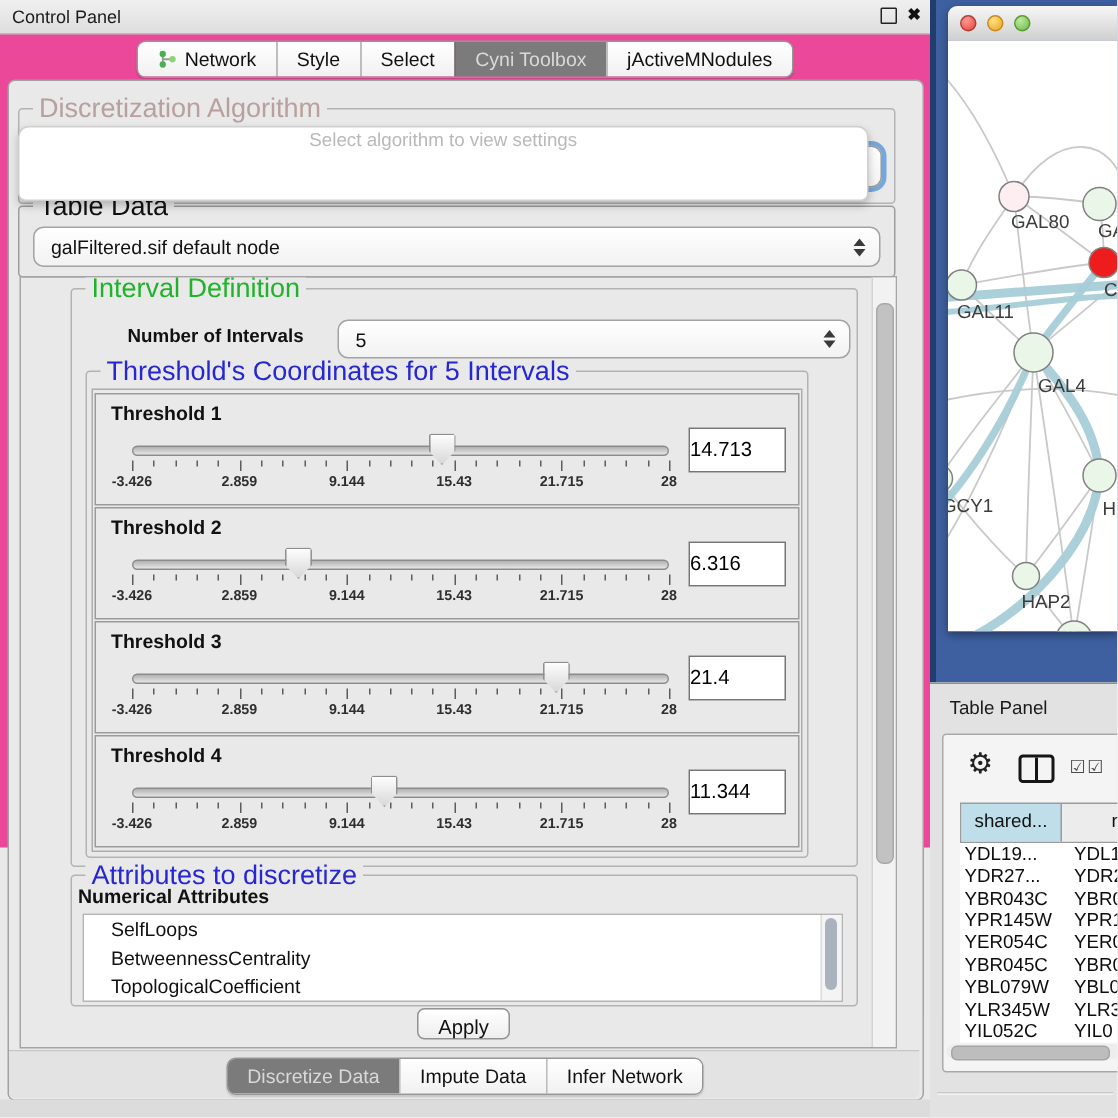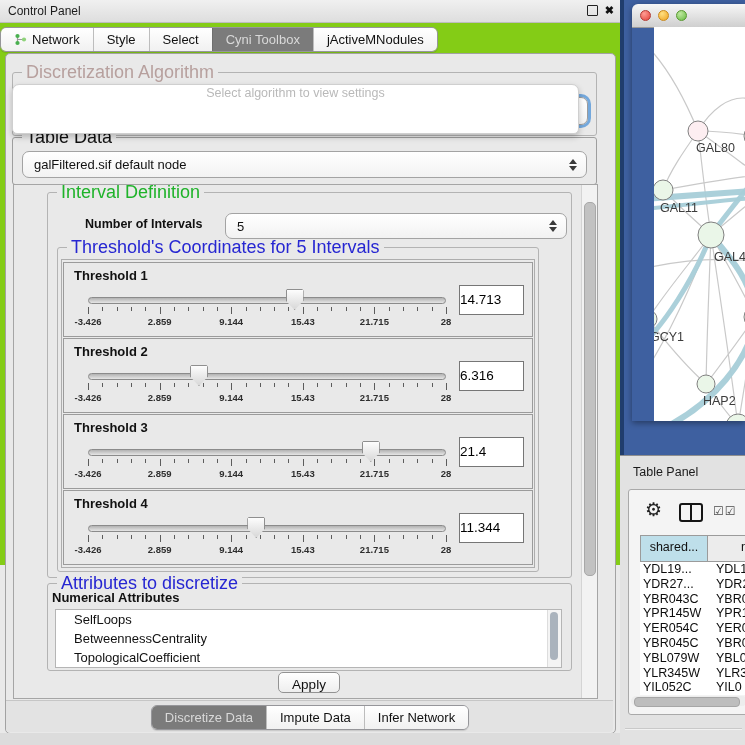--- a/index.html
+++ b/index.html
@@ -1,32 +1,32 @@
 <!DOCTYPE html>
 <html><head>
 <meta charset="utf-8">
 <style>
   html,body{margin:0;padding:0;}
   body{font-family:"Liberation Sans",sans-serif;-webkit-font-smoothing:antialiased;}
   #stage{position:relative;width:745px;height:745px;overflow:hidden;background:#e9e9e9;}
   .abs{position:absolute;}
 
   
-  #control-panel{left:0;top:0;width:620px;height:565px;background:#84cc16;}
+  #control-panel{left:0;top:0;width:620px;height:565px;background:#ec4899;}
   .cp-titlebar{left:0;top:0;width:620px;height:22px;background:linear-gradient(#f0f0f0,#dedede);border-bottom:1px solid #bdbdbd;}
   .cp-title{left:8px;top:0;height:22px;line-height:22px;font-size:12px;color:#1c1c1c;}
   .win-btns{right:6px;top:5px;display:flex;gap:7px;align-items:center;}
   .float-ico{width:9px;height:9px;border:1.5px solid #222;border-radius:1px;}
   .close-ico{font-size:11px;font-weight:bold;color:#111;line-height:11px;}
 
   .seg-bar{display:inline-flex;border:1px solid #96969a;border-radius:6px;overflow:hidden;height:23px;box-shadow:0 1px 1px rgba(0,0,0,.12);}
   .seg{display:flex;align-items:center;gap:5px;padding:0 13px;font-size:13px;line-height:23px;color:#111;background:linear-gradient(#ffffff,#f1f1f1);border-left:1px solid #bdbdbd;white-space:nowrap;cursor:default;}
   .seg:first-child{border-left:none;}
   .seg.sel{background:#7b7b7b;color:#d9d9d9;border-left-color:#6f6f6f;}
-  #top-tabs{left:0;top:27px;width:620px;}
+  #top-tabs{left:0;top:27px;width:620px;text-align:center;}
   #bottom-tabs{left:0;top:705px;width:620px;text-align:center;}
 
   .cp-body{left:5px;top:53px;width:609px;height:679px;border:1px solid #a2a2a2;border-radius:5px;background:#e9e9e9;}
 
   .group{border:1px solid #b3b3b3;border-radius:3px;}
   .legend{position:absolute;top:-8px;left:9px;background:#e9e9e9;padding:0 4px;font-size:18px;line-height:15px;white-space:nowrap;}
 
   #algo-group{left:12px;top:72px;width:583px;height:62px;}
   #algo-group .legend{color:#b7a09e;}
   #algo-combo{left:20px;top:97px;width:566px;height:26px;background:linear-gradient(#fff,#f3f3f3);border:1px solid #9b9b9b;border-radius:7px;box-shadow:0 0 0 3px #74a8dc;z-index:1;}
@@ -83,21 +83,21 @@
   #below-body{left:0;top:733px;width:620px;height:12px;background:#dcdcdc;}
 
   
   #network-pane{left:620px;top:0;width:125px;height:455px;background:linear-gradient(90deg,#203d6d 0,#203d6d 4px,#3e60a0 4px);}
   #mac-window{left:12px;top:4px;width:113px;height:417px;border-radius:6px 0 0 0;overflow:hidden;box-shadow:0 2px 6px rgba(0,0,0,.4);}
   #mac-titlebar{position:absolute;left:0;top:0;right:0;height:23px;background:linear-gradient(#f7f7f7,#cfcfcf);border-bottom:1px solid #9a9a9a;display:flex;align-items:center;padding-left:8px;gap:7px;}
   .light{width:11px;height:11px;border-radius:50%;box-sizing:border-box;}
   .light.red{background:radial-gradient(circle at 35% 30%,#ff9d94,#e3413a);border:1px solid #b23a34;}
   .light.yellow{background:radial-gradient(circle at 35% 30%,#ffe082,#eea320);border:1px solid #c8891c;}
   .light.green{background:radial-gradient(circle at 35% 30%,#c0e8a0,#67bb43);border:1px solid #57982f;}
-  #net-canvas{position:absolute;left:0;top:23px;right:0;bottom:0;background:#fff;margin-left:22px;}
+  #net-canvas{position:absolute;left:0;top:23px;right:0;bottom:0;background:#fff;}
 
   
   #table-panel{left:620px;top:455px;width:125px;height:290px;background:#e2e2e2;border-top:1px solid #8f8f8f;}
   #tp-title{left:13px;top:9px;font-size:12.5px;color:#1a1a1a;}
   #tp-box{left:8px;top:33px;width:122px;height:224px;background:#f4f4f4;border:1px solid #a9a9a9;border-radius:3px;overflow:hidden;}
   #tp-toolbar{position:absolute;left:0;top:0;right:0;height:44px;}
   #tp-gear{position:absolute;left:16px;top:9px;font-size:19px;color:#222;line-height:22px;}
   #tp-cols{position:absolute;left:50px;top:13px;width:20px;height:15px;border:2px solid #151515;border-radius:3px;}
   #tp-cols::after{content:"";position:absolute;left:50%;top:0;bottom:0;width:2px;background:#151515;transform:translateX(-50%);}
   #tp-checks{position:absolute;left:84px;top:14px;font-size:12px;color:#4a4a4a;letter-spacing:1px;}

